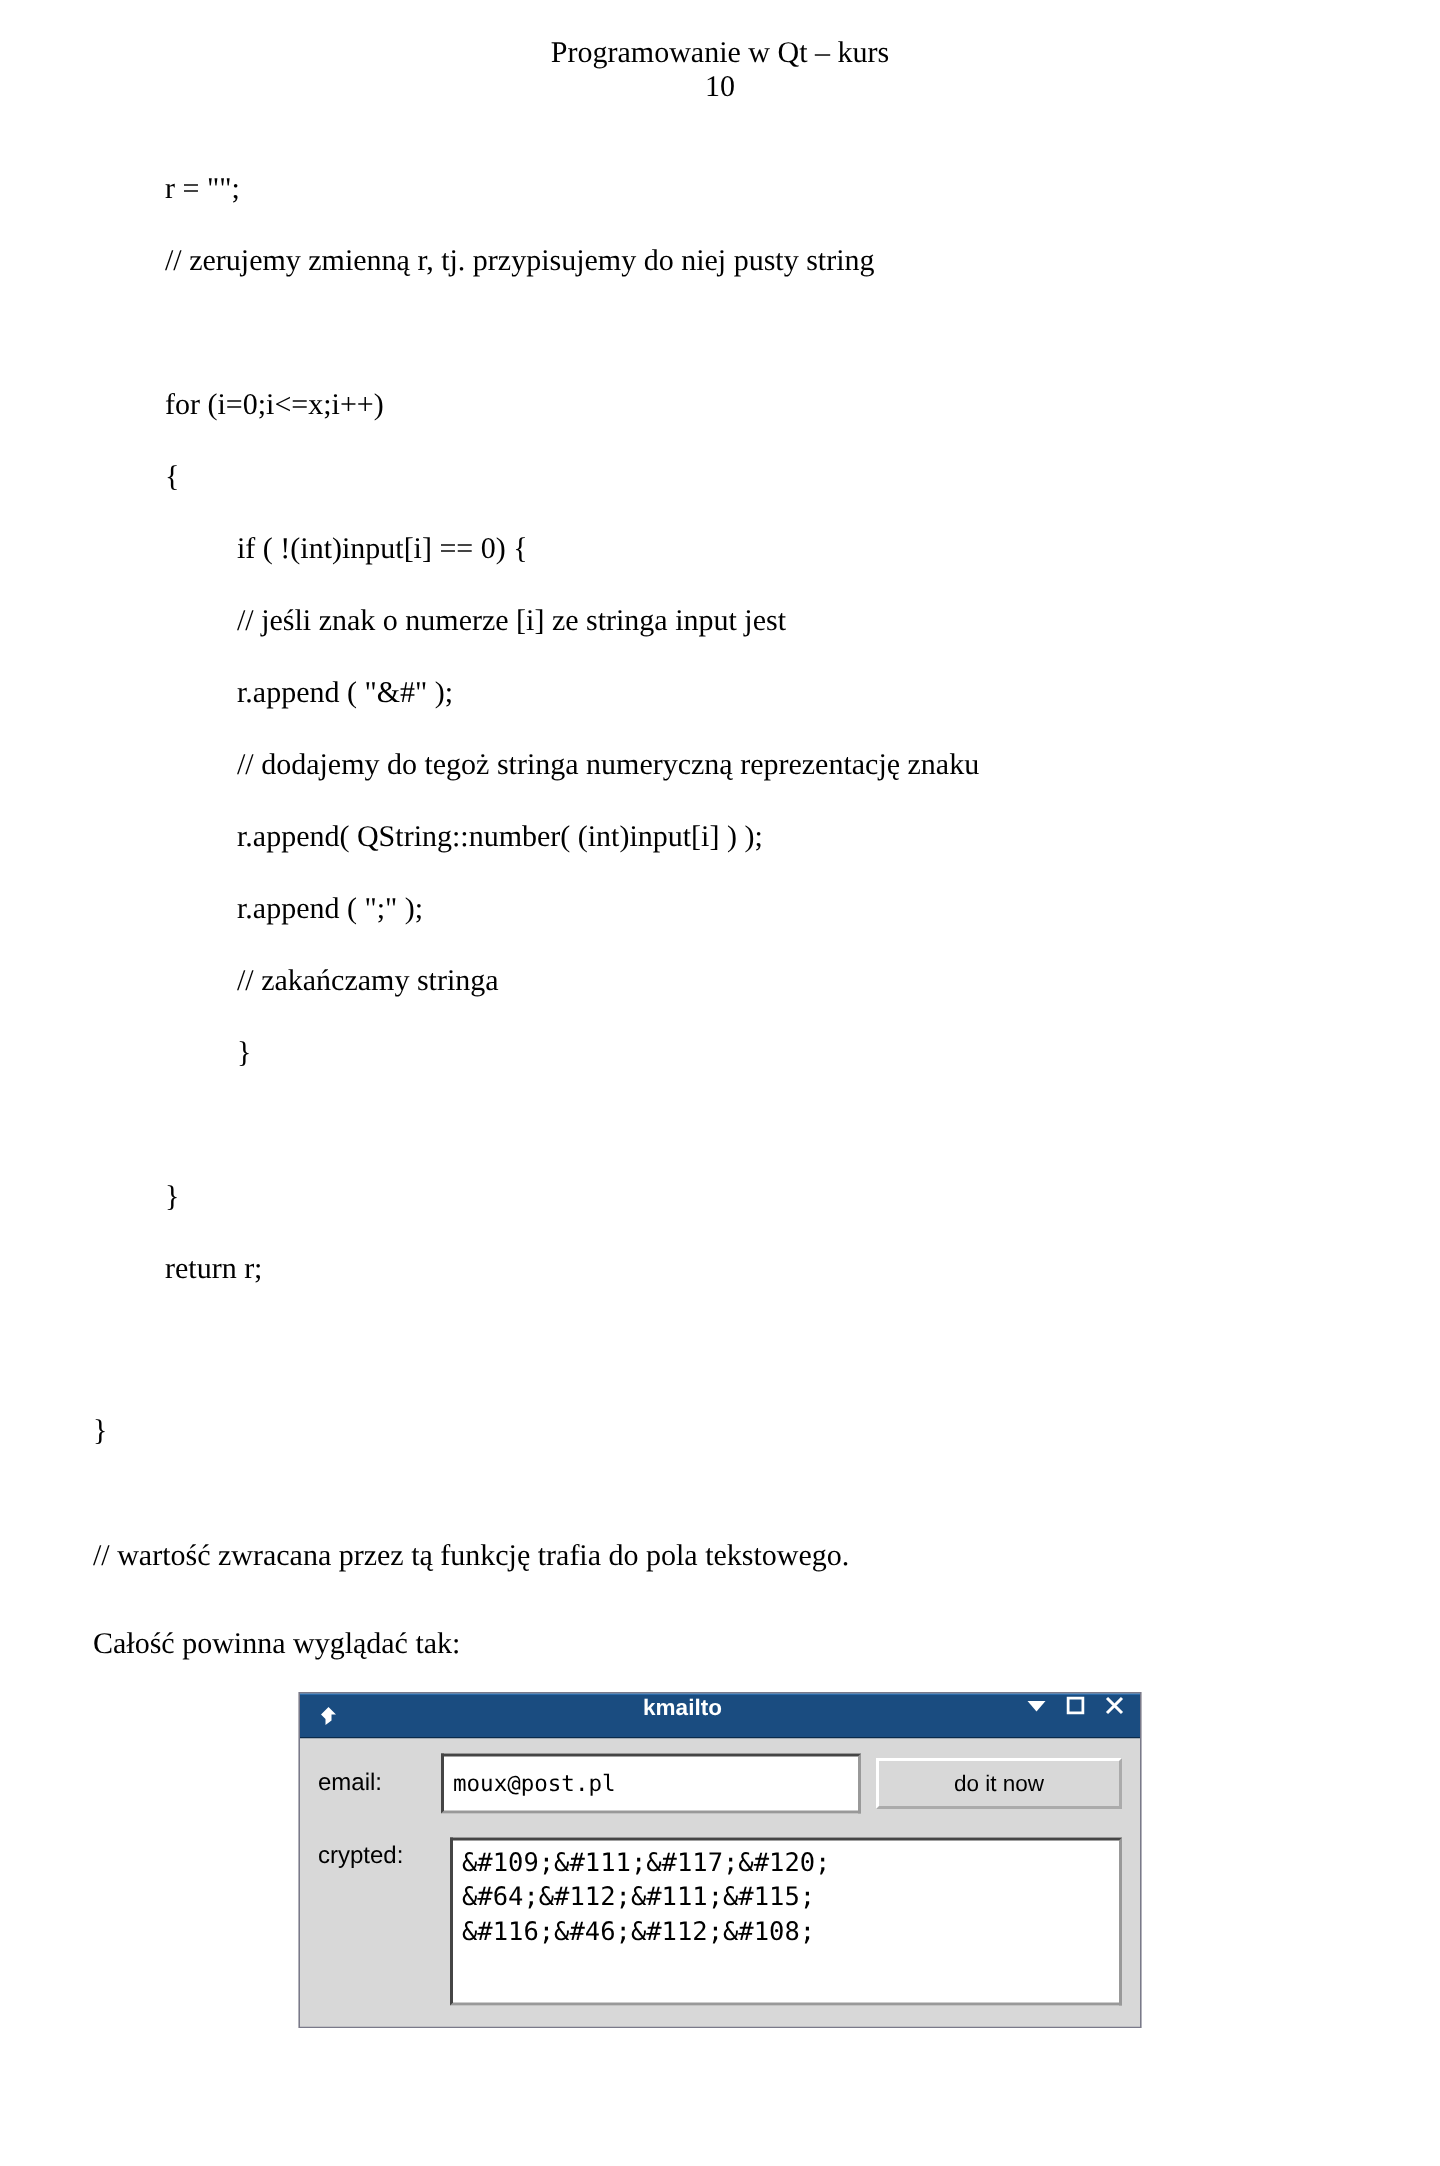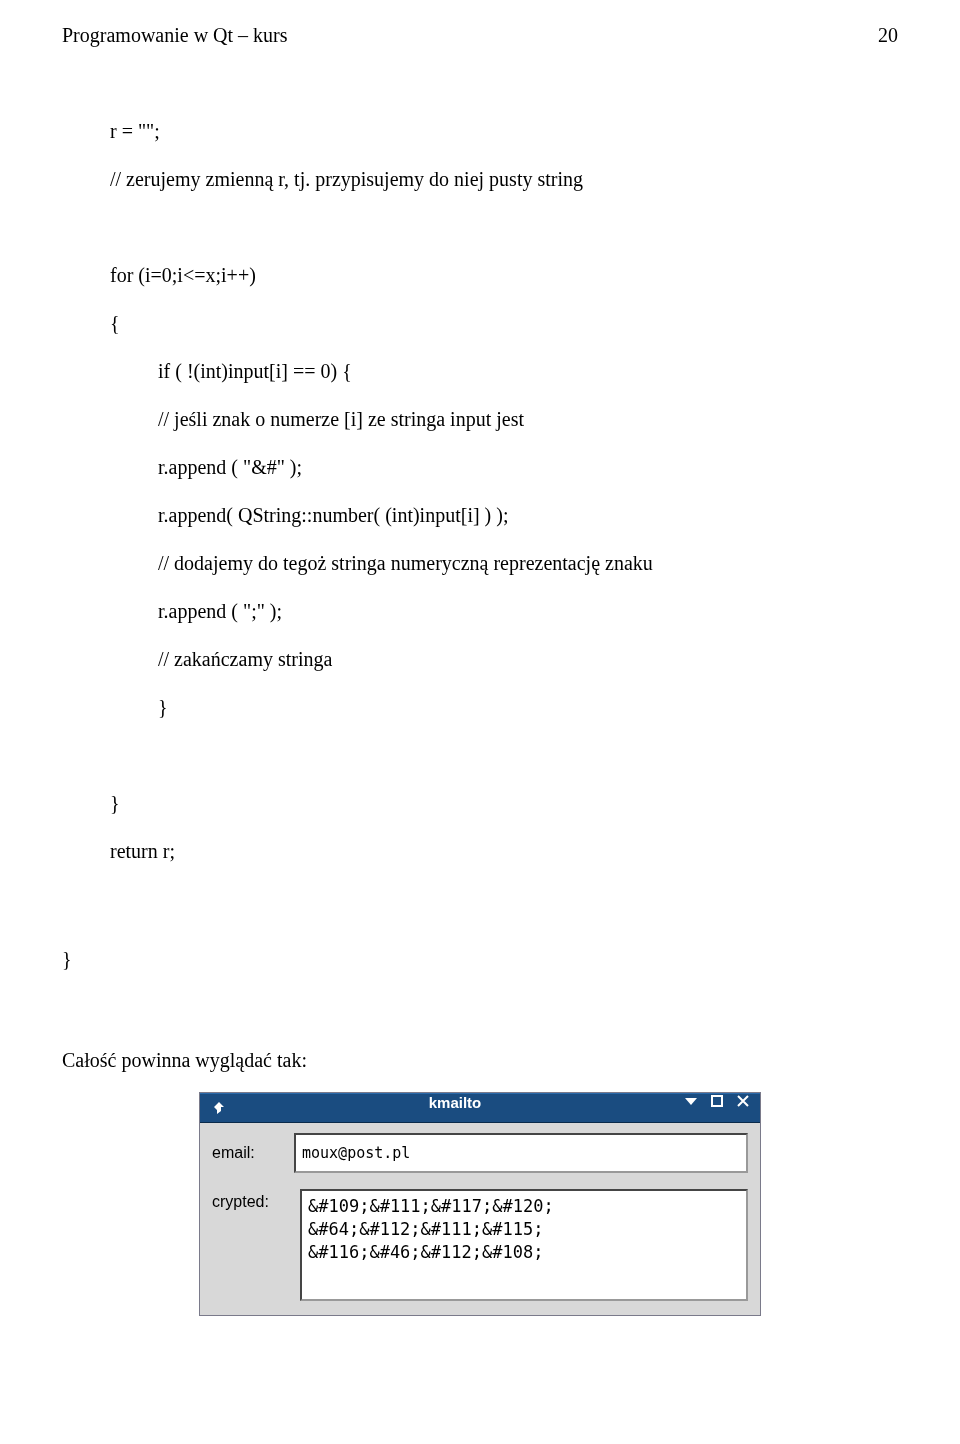--- a/index.html
+++ b/index.html
@@ -12,21 +12,22 @@
     width: 960px;
   }
   .page {
     padding: 24px 62px 30px 62px;
     box-sizing: border-box;
   }
   .header-row {
     display: flex;
     justify-content: space-between;
     align-items: center;
-    margin-bottom: 48px;
+    margin-bottom: 20px;
+    flex-direction: column;
   }
   .header-title {
     font-size: 20px;
   }
   .page-number {
     font-size: 20px;
   }
   .code-block {
     font-family: "Times New Roman", Times, serif;
     font-size: 20px;
@@ -143,46 +144,47 @@
     line-height: 1.35;
   }
 </style>
 </head>
 <body>
 
 <div class="page">
 
   <div class="header-row">
     <span class="header-title">Programowanie w Qt – kurs</span>
-    <span class="page-number">20</span>
+    <span class="page-number">10</span>
   </div>
 
   <div class="code-block">
 <span class="indent0">r = "";</span>
 <span class="indent0">// zerujemy zmienną r, tj. przypisujemy do niej pusty string</span>
 <br>
 <span class="indent0">for (i=0;i&lt;=x;i++)</span>
 <span class="indent0">{</span>
 <span class="indent1">if ( !(int)input[i] == 0) {</span>
 <span class="indent1">// jeśli znak o numerze [i] ze stringa input jest</span>
 <span class="indent1">r.append ( "&amp;#" );</span>
+<span class="indent1">// dodajemy do tegoż stringa numeryczną reprezentację znaku</span>
 <span class="indent1">r.append( QString::number( (int)input[i] ) );</span>
-<span class="indent1">// dodajemy do tegoż stringa numeryczną reprezentację znaku</span>
 <span class="indent1">r.append ( ";" );</span>
 <span class="indent1">// zakańczamy stringa</span>
 <span class="indent1">}</span>
 <br>
 <span class="indent0">}</span>
 <span class="indent0">return r;</span>
   </div>
 
   <div class="code-block less-indent">
 <span class="indent0">}</span>
   </div>
 
+  <div class="comment-line">// wartość zwracana przez tą funkcję trafia do pola tekstowego.</div>
 
   <div class="section-text">Całość powinna wyglądać tak:</div>
 
   <div class="screenshot-wrap">
     <div class="app-window">
       <div class="titlebar">
         <div class="tb-left">
           <span class="tb-icon">
             <svg width="12" height="12" viewBox="0 0 12 12">
                 <path d="M2 5 L7 0 L12 5 L9 5 L9 9 L5 12 L5 8 L2 5 Z" fill="#fff"></path>
@@ -207,20 +209,23 @@
               </svg>
           </span>
         </div>
       </div>
       <div class="client">
         <div class="row1">
           <div class="label">email:</div>
           <div class="textfield">
             <span>moux@post.pl</span>
           </div>
+          <div class="button">
+            <span>do it now</span>
+          </div>
         </div>
         <div class="row2">
           <div class="label">crypted:</div>
           <div class="textarea">&amp;#109;&amp;#111;&amp;#117;&amp;#120;
 &amp;#64;&amp;#112;&amp;#111;&amp;#115;
 &amp;#116;&amp;#46;&amp;#112;&amp;#108;</div>
         </div>
       </div>
     </div>
   </div>

